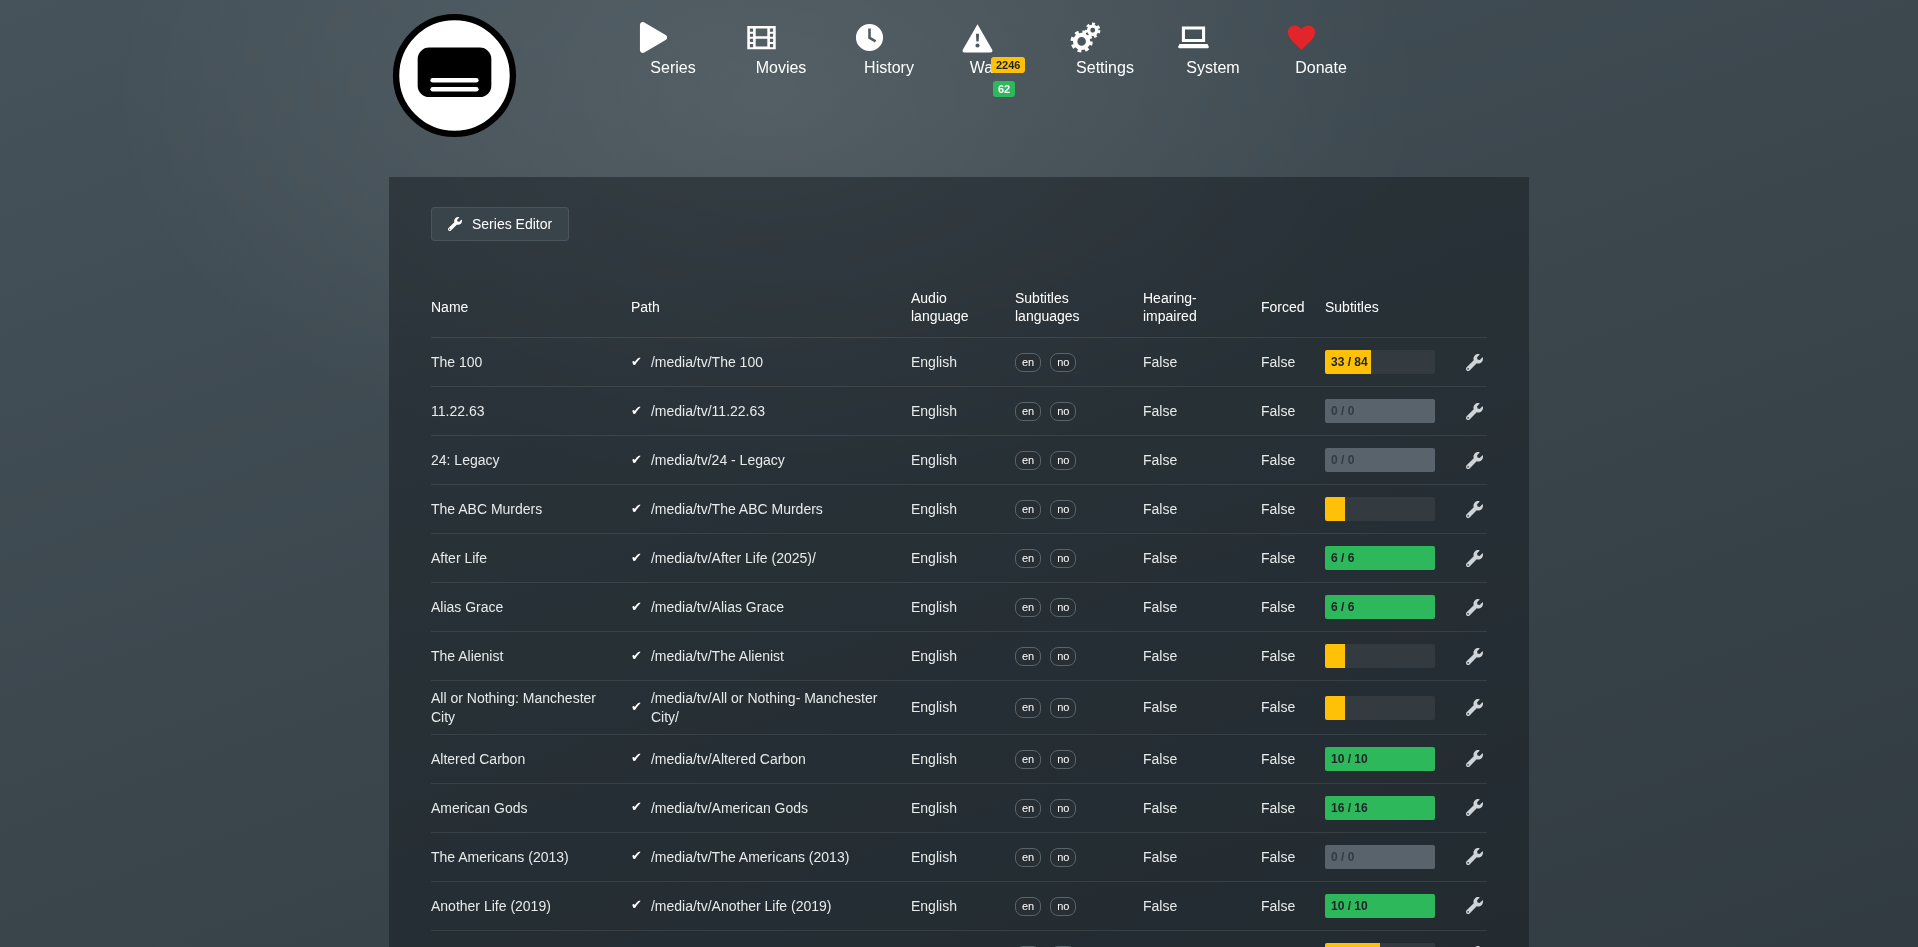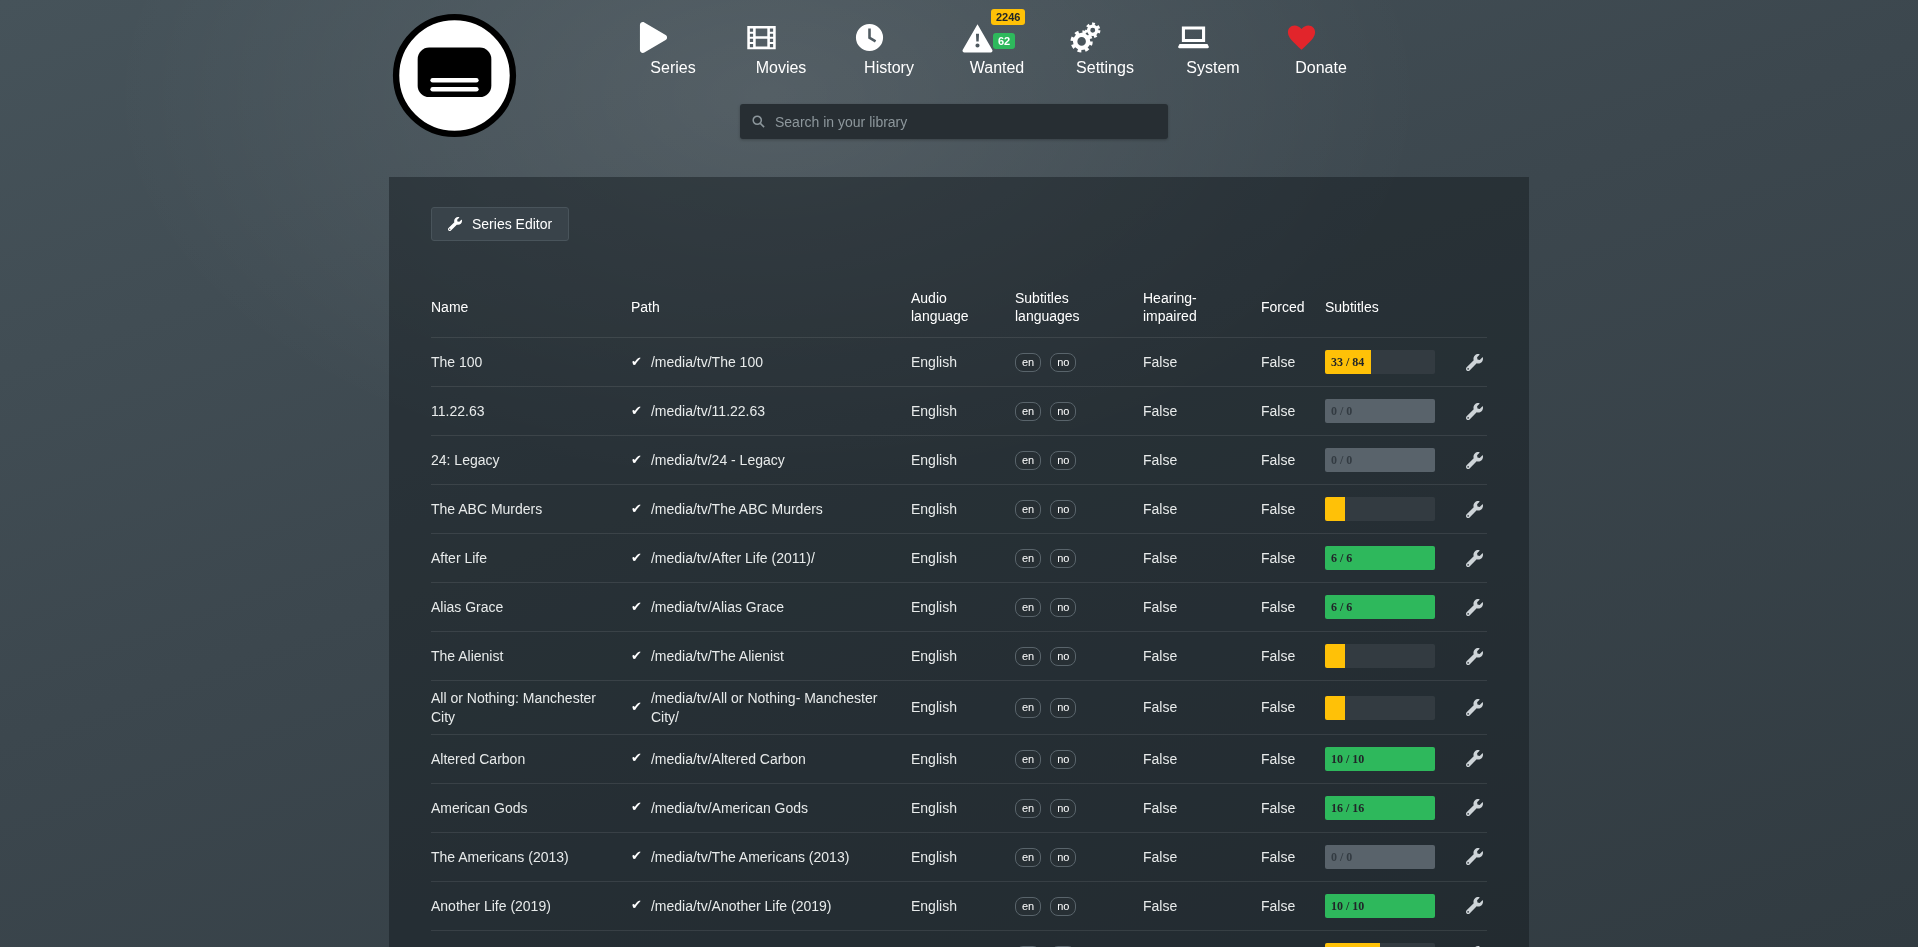--- a/index.html
+++ b/index.html
@@ -14,21 +14,21 @@
   }
 
   
   .header-container { width:1140px; margin:0 auto; position:relative; height:165px; }
   .logo { position:absolute; left:2px; top:12px; width:127px; height:127px; cursor:pointer; }
   .nav { position:absolute; left:210px; top:22px; display:flex; }
   .nav-item { width:108px; display:flex; flex-direction:column; align-items:center; cursor:pointer; position:relative; }
   .nav-icon { width:31px; height:31px; margin-bottom:6px; display:block; }
   .nav-icon svg { width:100%; height:100%; display:block; }
   .nav-label { font-size:16px; color:#ffffff;margin-left:40px; }
-  .badge { position:absolute; font-size:11px; font-weight:bold; padding:2px 5px; border-radius:3px; line-height:1.1; }
+  .badge { position:absolute; font-size:11px; font-weight:bold; padding:2px 5px; border-radius:3px; line-height:1.1;margin-top:48px; }
   .badge-top { background:var(--badge-yellow,#ffc107); color:#212529; left:calc(50% + 14px); top:-13px; }
   .badge-bottom { background:var(--badge-green,#2eb85c); color:#ffffff; left:calc(50% + 16px); top:11px;text-align:center; }
 
   .search { position:absolute; left:351px; top:104px; width:428px; height:35px; background:#272e33;
             border-radius:3px; display:flex; align-items:center; padding:0 11px; box-shadow:0 1px 3px rgba(0,0,0,0.25); }
   .search svg { width:15px; height:15px; flex:0 0 auto; }
   .search input { background:transparent; border:0; outline:none; color:#dfe3e4; font-size:14px; flex:1; margin-left:9px; }
   .search input::placeholder { color:#8d979c; }
 
   
@@ -43,21 +43,21 @@
   .table { width:100%; font-size:14px; }
   .thead, .trow { display:grid; grid-template-columns:200px 280px 104px 128px 118px 64px 126px 1fr;
                   align-items:center; border-bottom:1px solid rgba(255,255,255,0.09); }
   .thead { font-weight:normal; color:#ffffff; padding:8px 0 12px; }
   .trow { min-height:49px; padding:8px 0; }
   .cell { padding-right:14px; line-height:1.3; }
   .path { display:flex; align-items:center; gap:9px; }
   .check { color:#ffffff; font-size:13px; flex:0 0 auto; }
   .chip { display:inline-block; background:#272f34; border:1px solid #59646b; border-radius:8px; color:#ffffff;
           font-size:11px; padding:2px 6px; margin-right:5px; line-height:1.2; }
-  .pbar { position:relative; width:110px; height:24px; background:#333b41; border-radius:2px; overflow:hidden;font-family:Liberation Serif, serif; }
+  .pbar { position:relative; width:110px; height:24px; background:#333b41; border-radius:2px; overflow:hidden; }
   .pfill { height:100%; width:0; }
   .pbar.state-warning .pfill { background:var(--warning,#ffc107); }
   .pbar.state-success .pfill { background:var(--success,#2eb85c); }
   .pbar.state-empty { background:#59636b; }
   .plabel { position:absolute; left:6px; top:0; line-height:24px; font-size:12px; font-weight:bold; color:#212529; }
   .pbar.state-empty .plabel { color:#333b42; }
   .tools { display:flex; justify-content:flex-end; padding-right:4px; }
   .tools svg { width:17px; height:17px; color:#ced4d8; cursor:pointer; }
 </style>
 </head>
@@ -139,27 +139,20 @@
       <span class="nav-icon">
         <svg viewBox="0 0 24 24">
             <path fill="#e2252b" d="M12 21.4C5.2 15.3 1.5 11.9 1.5 7.9 1.5 5 3.8 2.8 6.7 2.8c1.9 0 3.8 1 5.3 2.7 1.5-1.7 3.4-2.7 5.3-2.7 2.9 0 5.2 2.2 5.2 5.1 0 4-3.7 7.4-10.5 13.5z"></path>
           </svg>
       </span>
       <span class="nav-label">Donate</span>
     </div>
 
   </div>
 
-  <div class="search">
-    <svg viewBox="0 0 24 24" fill="none" stroke="#8d979c" stroke-width="2.4">
-        <circle cx="10" cy="10" r="6.5"></circle>
-        <path d="m15 15 6 6"></path>
-      </svg>
-    <input type="text" placeholder="Search in your library" style="">
-  </div>
 
 </div>
 
 <div class="panel">
 
   <button class="btn-editor">
     <svg viewBox="0 0 512 512">
         <path fill="currentColor" d="M507.73 109.1c-2.24-9.03-13.54-12.09-20.12-5.51l-74.36 74.36-67.88-11.31-11.31-67.88 74.36-74.36c6.62-6.62 3.43-17.9-5.66-20.16-47.38-11.74-99.55.91-136.58 37.93-39.64 39.64-50.55 97.1-34.05 147.2L18.74 402.76c-24.99 24.99-24.99 65.51 0 90.5 24.99 24.99 65.51 24.99 90.5 0l213.21-213.21c50.12 16.71 107.47 5.68 147.37-34.22 37.07-37.07 49.7-89.32 37.91-136.73zM64 472c-13.25 0-24-10.75-24-24 0-13.26 10.75-24 24-24s24 10.74 24 24c0 13.25-10.75 24-24 24z"></path>
       </svg>
     <span>Series Editor</span>
@@ -281,21 +274,21 @@
             <svg viewBox="0 0 512 512">
               <path fill="currentColor" d="M507.73 109.1c-2.24-9.03-13.54-12.09-20.12-5.51l-74.36 74.36-67.88-11.31-11.31-67.88 74.36-74.36c6.62-6.62 3.43-17.9-5.66-20.16-47.38-11.74-99.55.91-136.58 37.93-39.64 39.64-50.55 97.1-34.05 147.2L18.74 402.76c-24.99 24.99-24.99 65.51 0 90.5 24.99 24.99 65.51 24.99 90.5 0l213.21-213.21c50.12 16.71 107.47 5.68 147.37-34.22 37.07-37.07 49.7-89.32 37.91-136.73zM64 472c-13.25 0-24-10.75-24-24 0-13.26 10.75-24 24-24s24 10.74 24 24c0 13.25-10.75 24-24 24z"></path>
             </svg>
           </div>
         </div>
 
         <div class="trow">
           <div class="cell">After Life</div>
           <div class="cell path">
             <span class="check">✔</span>
-            <span>/media/tv/After Life (2011)/</span>
+            <span>/media/tv/After Life (2025)/</span>
           </div>
           <div class="cell">English</div>
           <div class="cell">
             <span class="chip">en</span>
             <span class="chip">no</span>
           </div>
           <div class="cell">False</div>
           <div class="cell">False</div>
           <div class="cell">
             <div class="pbar state-success">

